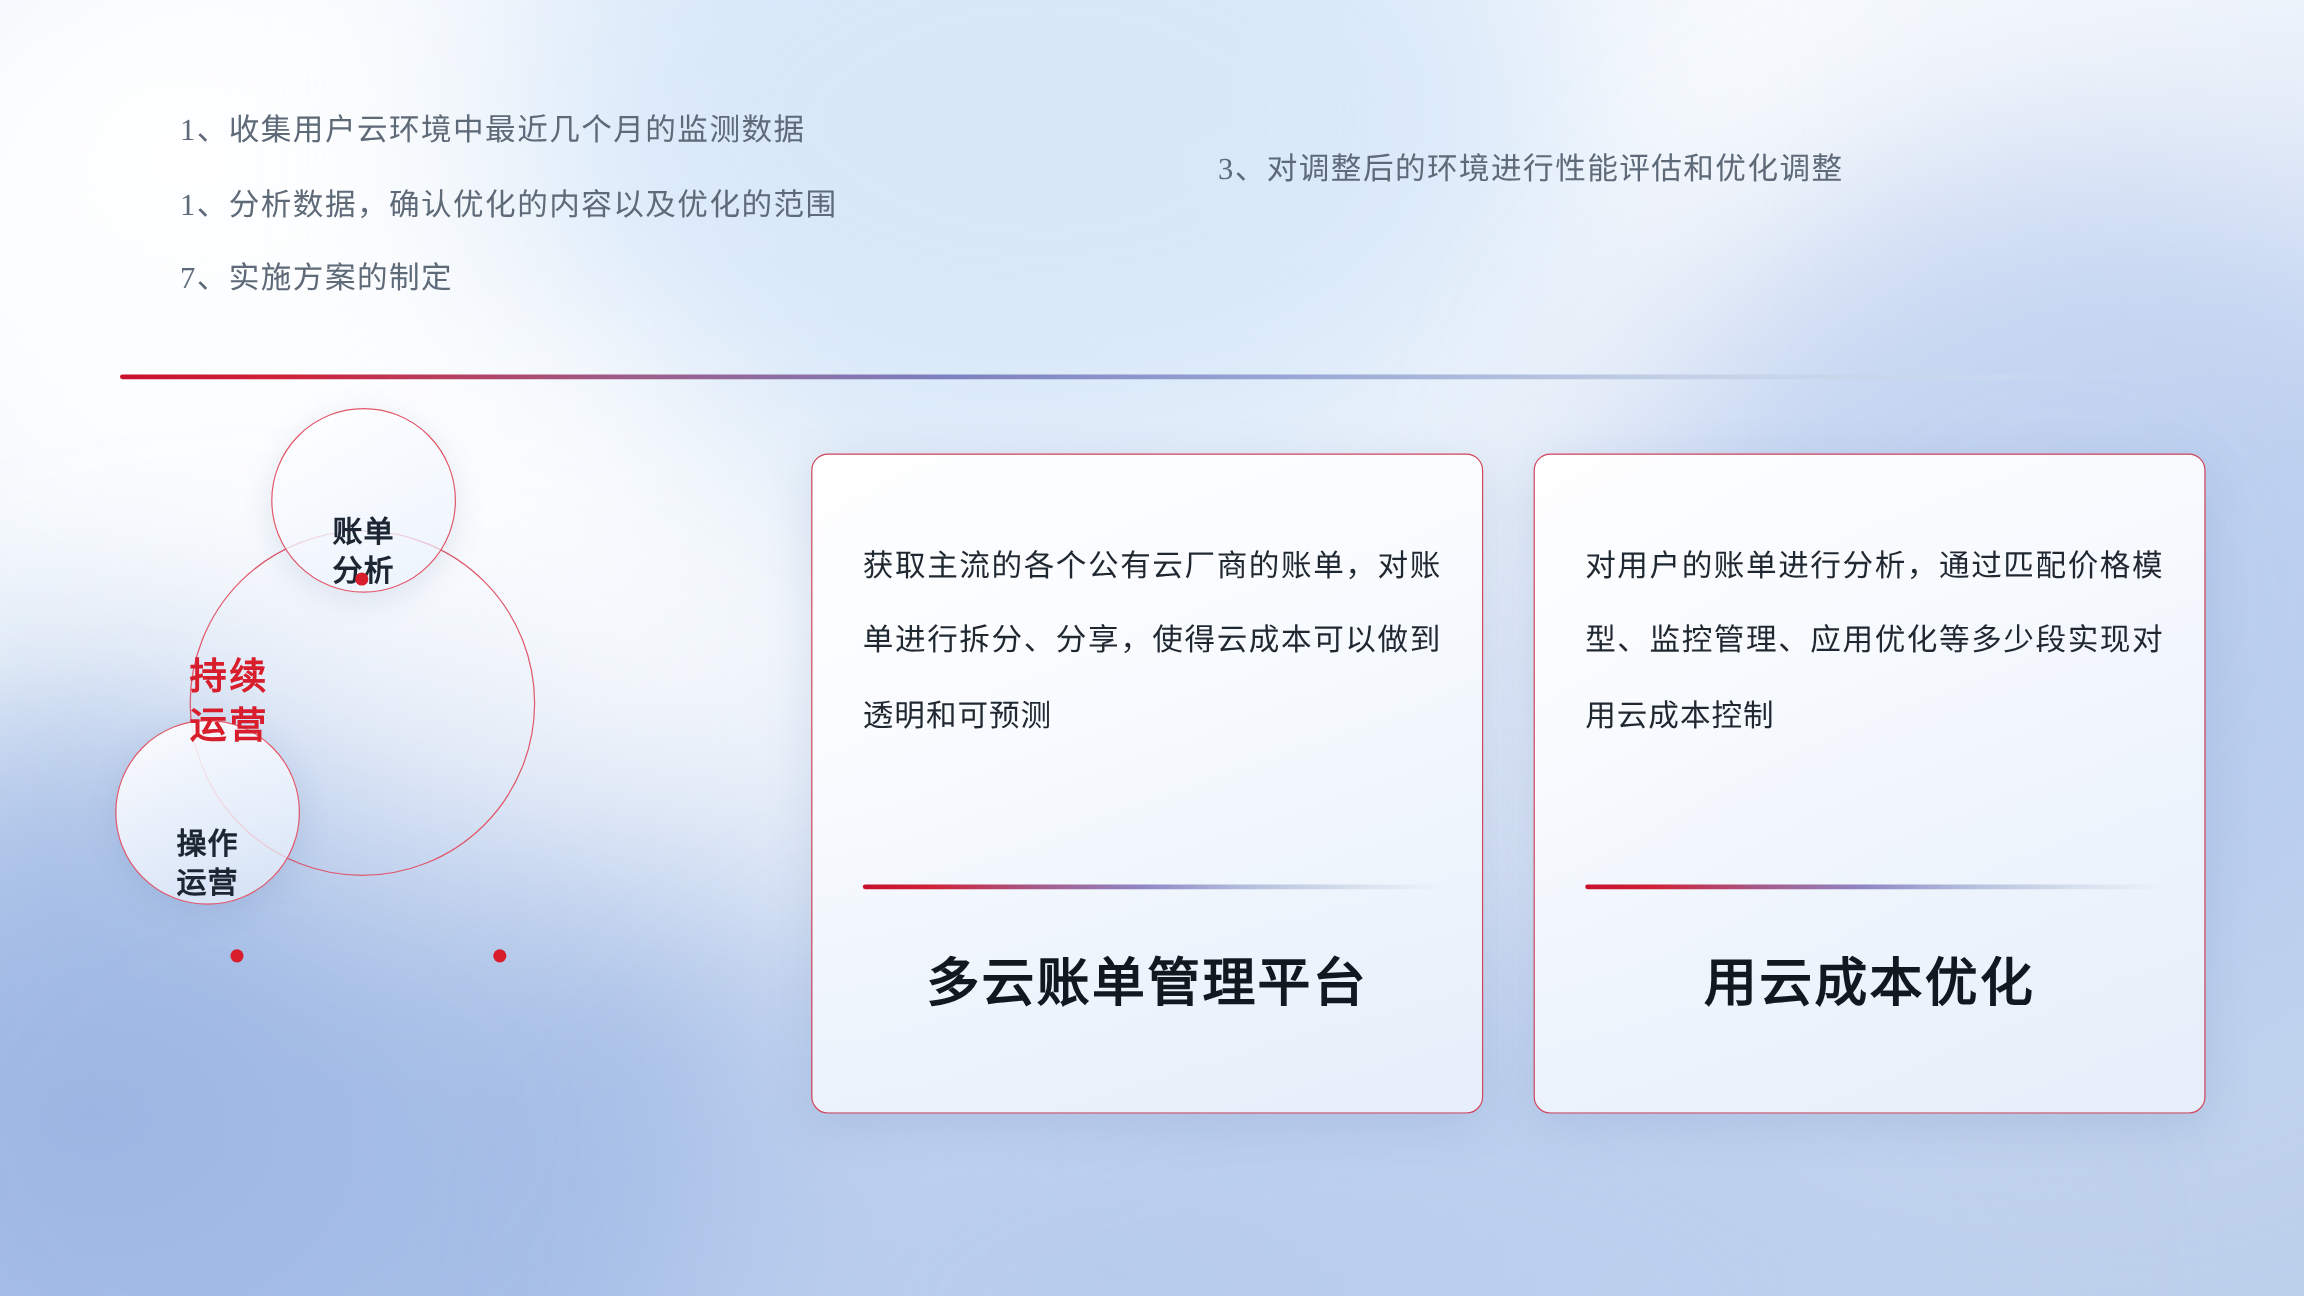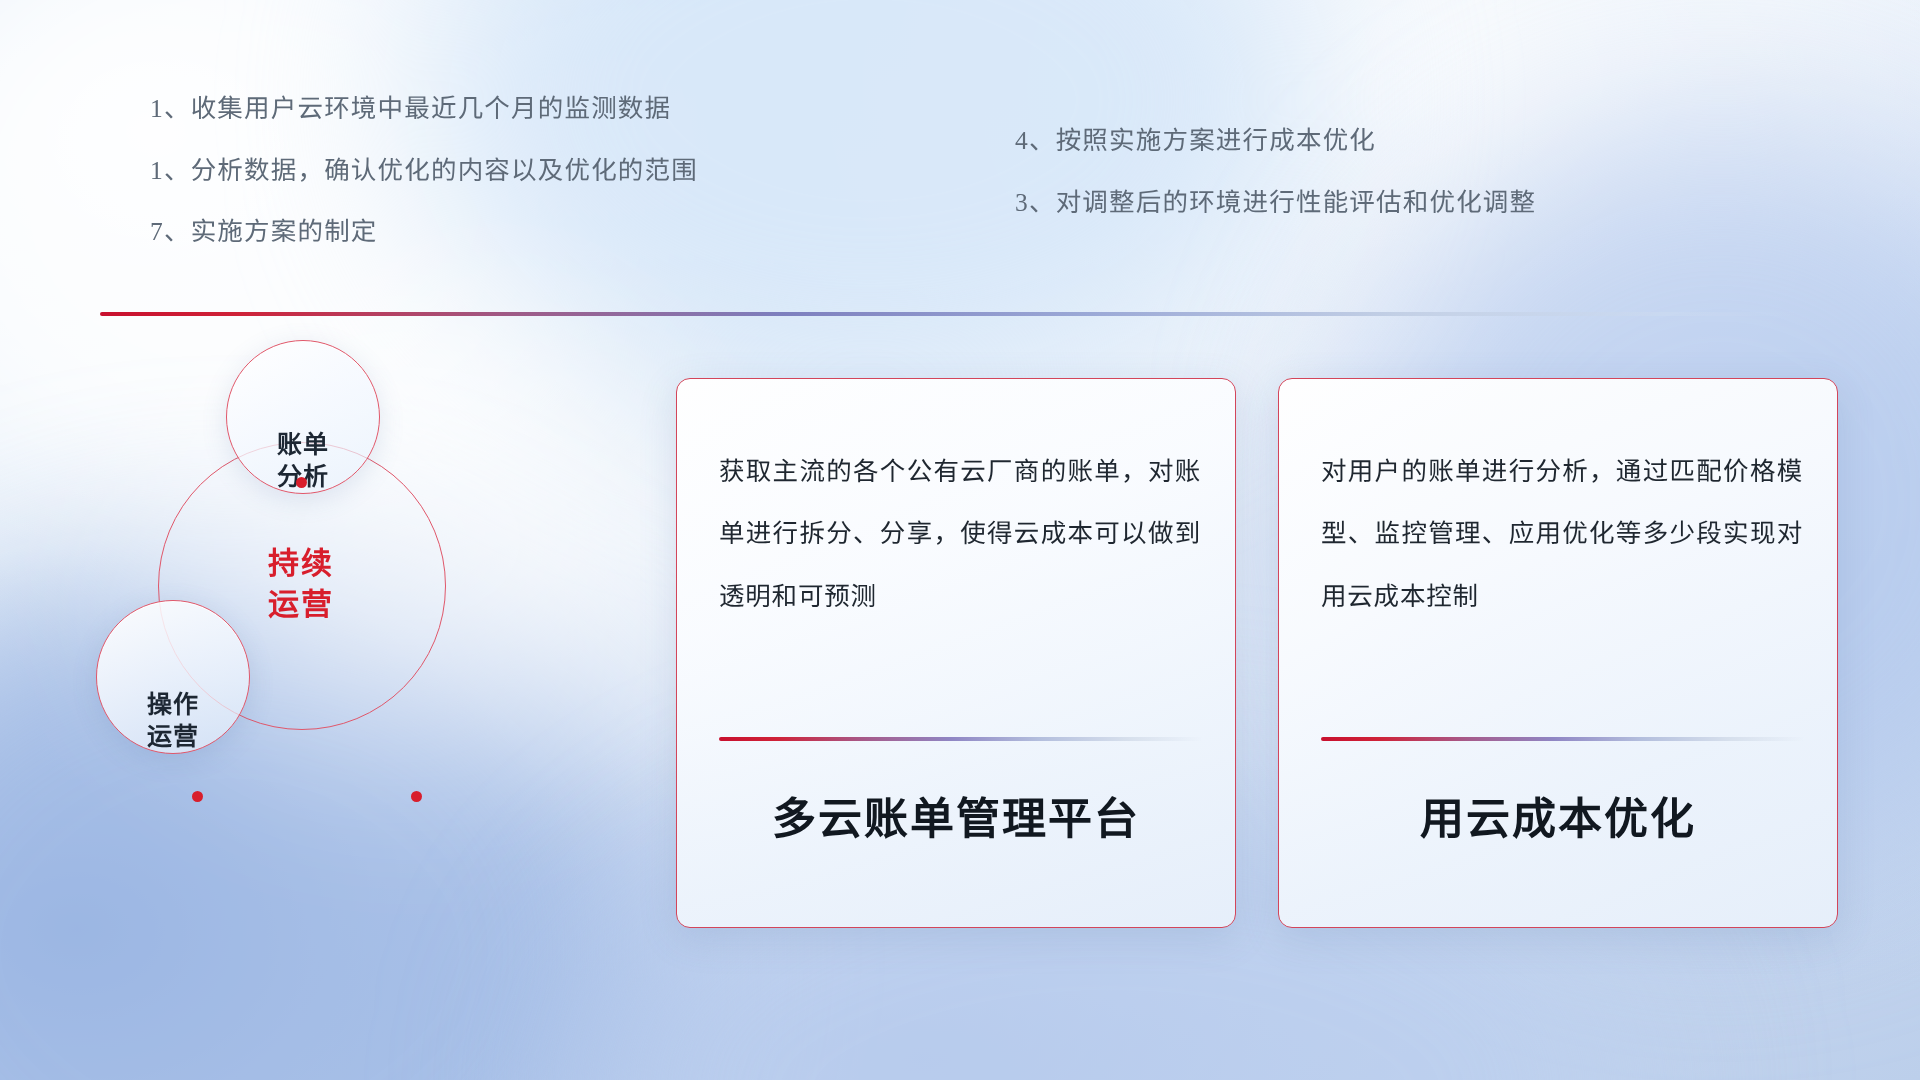--- a/index.html
+++ b/index.html
@@ -124,21 +124,20 @@
     background: transparent;
   }
   .ring-center {
     position: absolute;
     left: 62px;
     top: 102px;
     width: 286px;
     height: 286px;
     display: flex;
     align-items: center;
-    justify-content: center;
     text-align: center;
   }
   .ring-center-label {
     font-size: 31px;
     font-weight: 700;
     color: #d81e2c;
     line-height: 1.32;
     letter-spacing: 2px;
     white-space: pre-line;
   }
@@ -221,21 +220,20 @@
   <div class="bg-blob blob-e"></div>
   <div class="bg-blob blob-f"></div>
 
   <div class="top-list">
     <div class="list-col col-left">
       <div class="list-item">1、收集用户云环境中最近几个月的监测数据</div>
       <div class="list-item">1、分析数据，确认优化的内容以及优化的范围</div>
       <div class="list-item">7、实施方案的制定</div>
     </div>
     <div class="list-col col-right">
-      <div class="list-item">4、按照实施方案进行成本优化</div>
       <div class="list-item">3、对调整后的环境进行性能评估和优化调整</div>
     </div>
   </div>
 
   <div class="divider"></div>
 
   <div class="venn">
     <div class="ring"></div>
 
     <div class="circle c-top">

